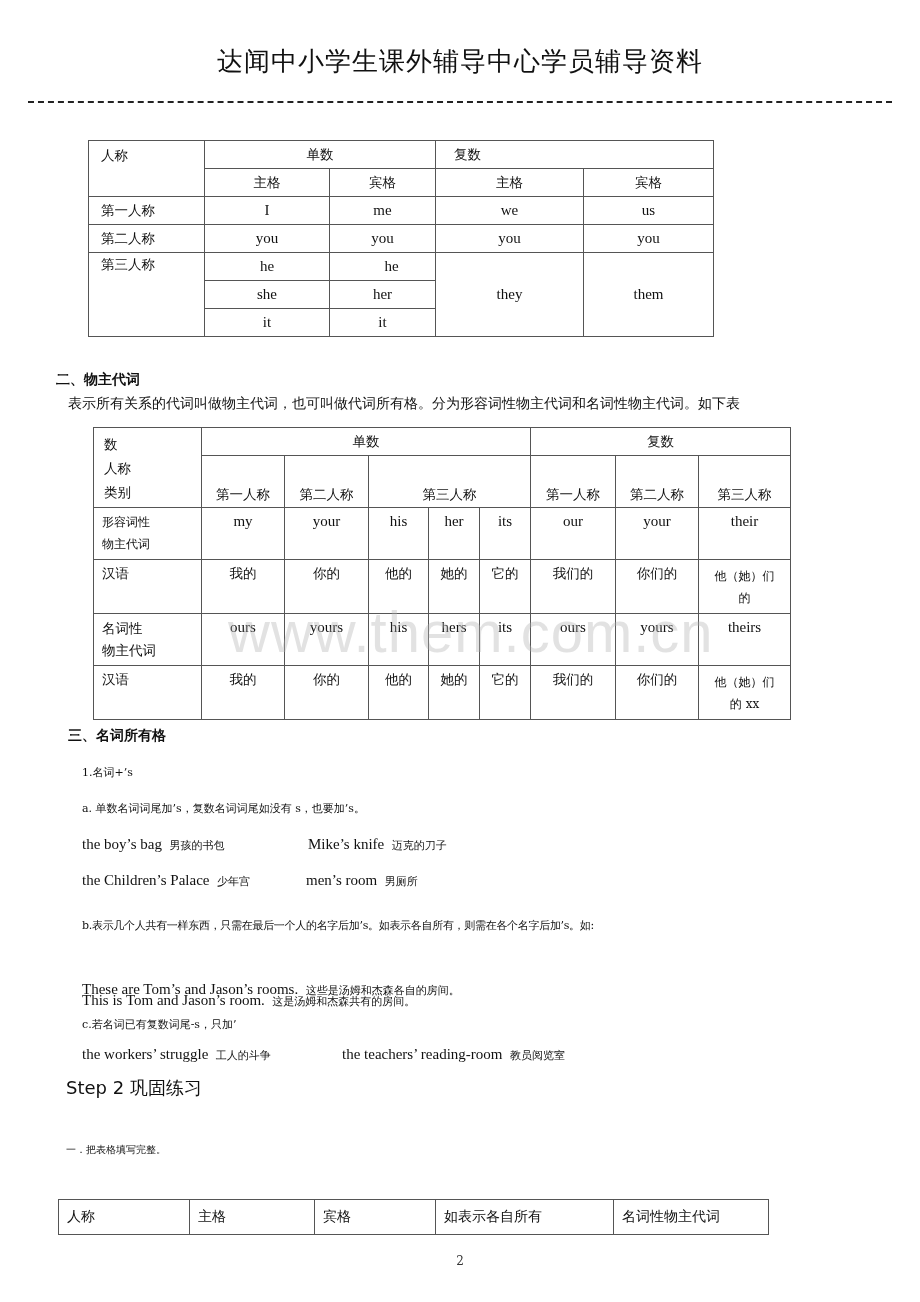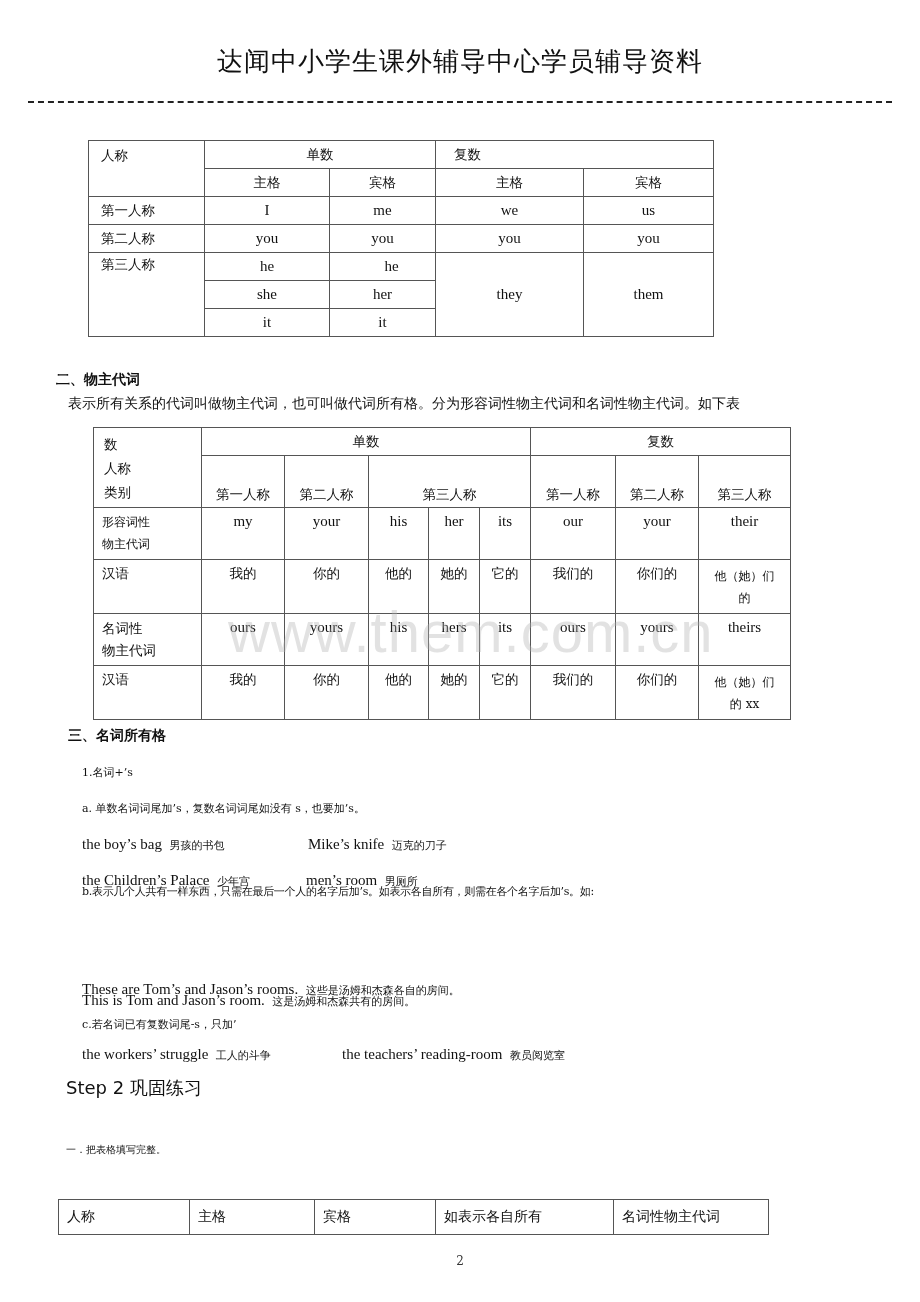--- a/index.html
+++ b/index.html
@@ -219,21 +219,21 @@
 </div>
 <div class="abs line" style="left:82px;top:872px">
   <span>the Children’s Palace</span>&nbsp;
   <span class="zh">少年宫</span>
 </div>
 <div class="abs line" style="left:306px;top:872px">
   <span>men’s room</span>&nbsp;
   <span class="zh">男厕所</span>
 </div>
 
-<div class="abs line" style="left:82px;top:882px"><span class="zh" style="letter-spacing:-0.3px">b.表示几个人共有一样东西，只需在最后一个人的名字后加’s。如表示各自所有，则需在各个名字后加’s。如:</span></div>
+<div class="abs line" style="left:82px;top:916px"><span class="zh" style="letter-spacing:-0.3px">b.表示几个人共有一样东西，只需在最后一个人的名字后加’s。如表示各自所有，则需在各个名字后加’s。如:</span></div>
 <div class="abs line" style="left:82px;top:992px">
   <span>This is Tom and Jason’s room.</span>&nbsp;
   <span class="zh">这是汤姆和杰森共有的房间。</span>
 </div>
 <div class="abs line" style="left:82px;top:981px">
   <span>These are Tom’s and Jason’s rooms.</span>&nbsp;
   <span class="zh">这些是汤姆和杰森各自的房间。</span>
 </div>
 <div class="abs line" style="left:82px;top:1015px"><span class="zh">c.若名词已有复数词尾-s，只加’</span></div>
 <div class="abs line" style="left:82px;top:1046px">

